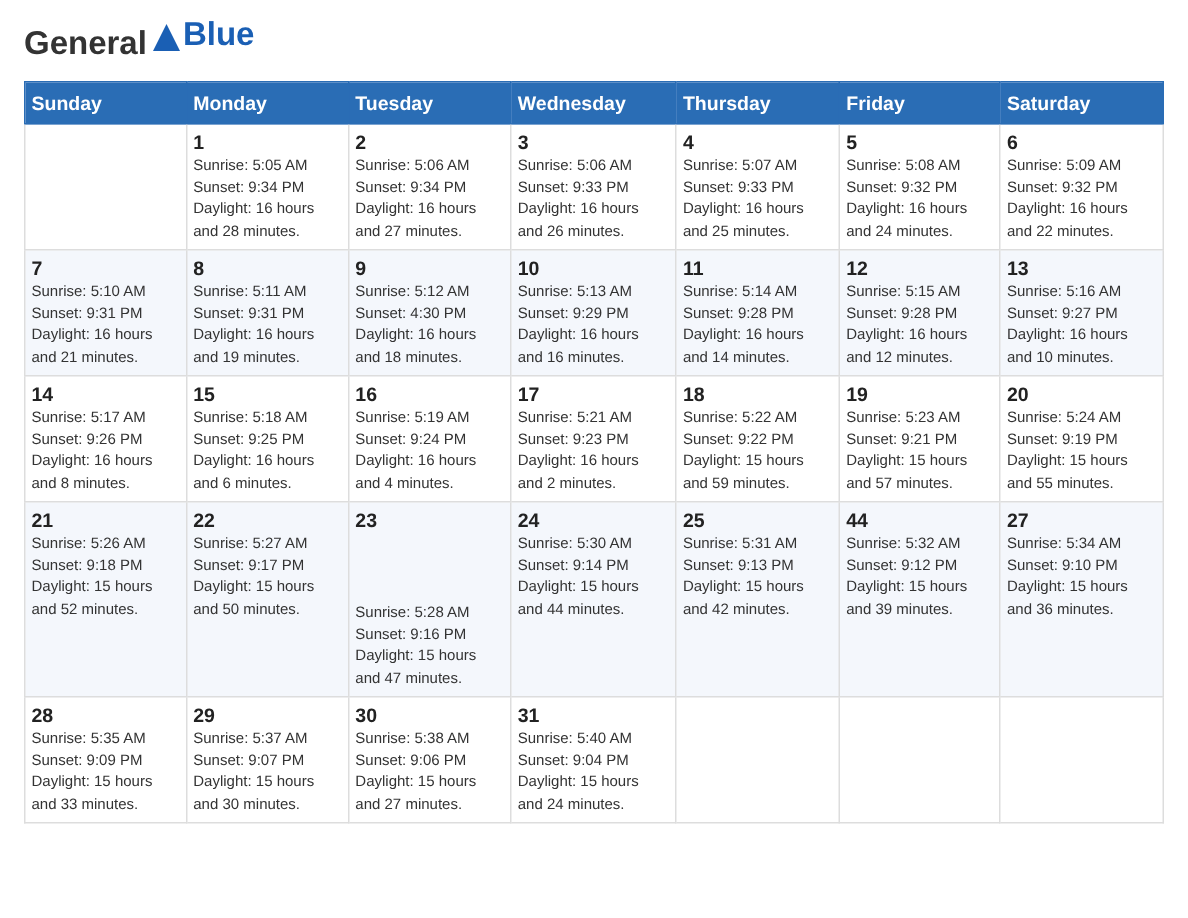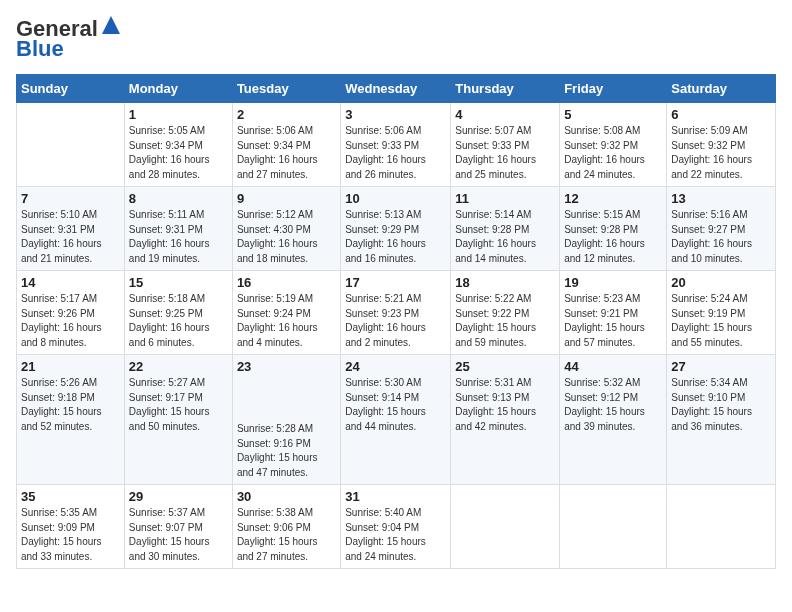--- a/index.html
+++ b/index.html
@@ -11,21 +11,20 @@
       padding: 16px;
     }
     .header {
       display: flex;
       justify-content: space-between;
       align-items: flex-start;
       margin-bottom: 12px;
     }
     .logo {
       display: flex;
-      flex-direction: column;
       align-items: flex-start;
     }
     .title-block {
       text-align: right;
     }
     .month-year {
       font-size: 38px;
       font-weight: bold;
       color: #222;
     }
@@ -308,21 +307,21 @@
         <td>
           <div class="day-number">27</div>
           <div class="day-info" style="white-space: pre-line;">Sunrise: 5:34 AM
 Sunset: 9:10 PM
 Daylight: 15 hours
 and 36 minutes.</div>
         </td>
       </tr>
       <tr>
         <td>
-          <div class="day-number">35</div>
+          <div class="day-number">28</div>
           <div class="day-info" style="white-space: pre-line;">Sunrise: 5:35 AM
 Sunset: 9:09 PM
 Daylight: 15 hours
 and 33 minutes.</div>
         </td>
         <td>
           <div class="day-number">29</div>
           <div class="day-info" style="white-space: pre-line;">Sunrise: 5:37 AM
 Sunset: 9:07 PM
 Daylight: 15 hours

